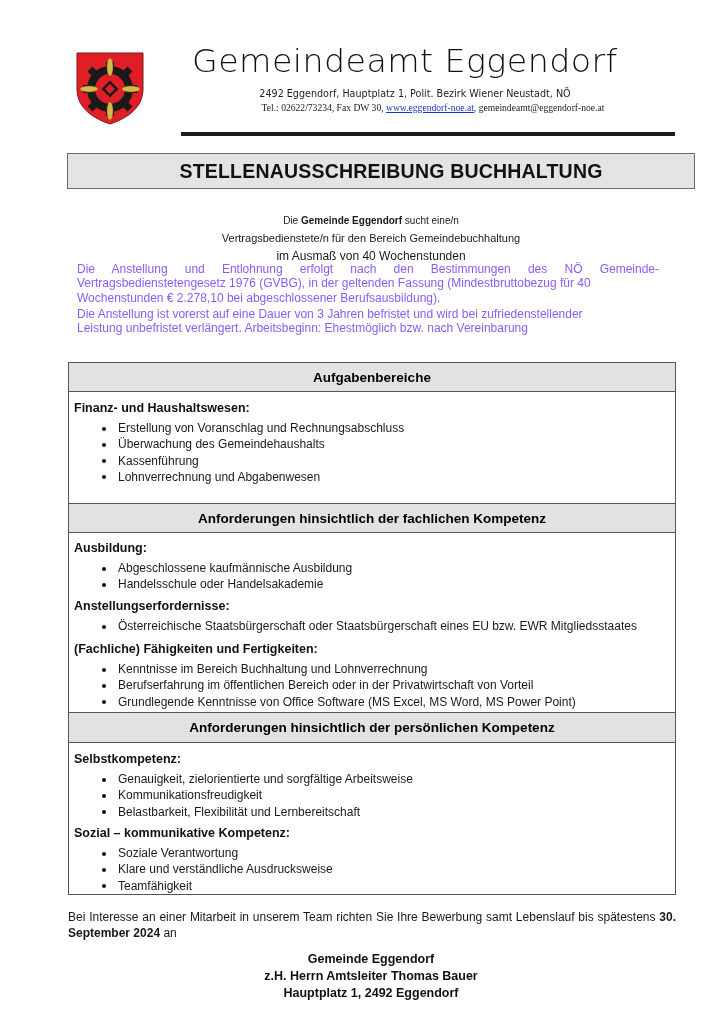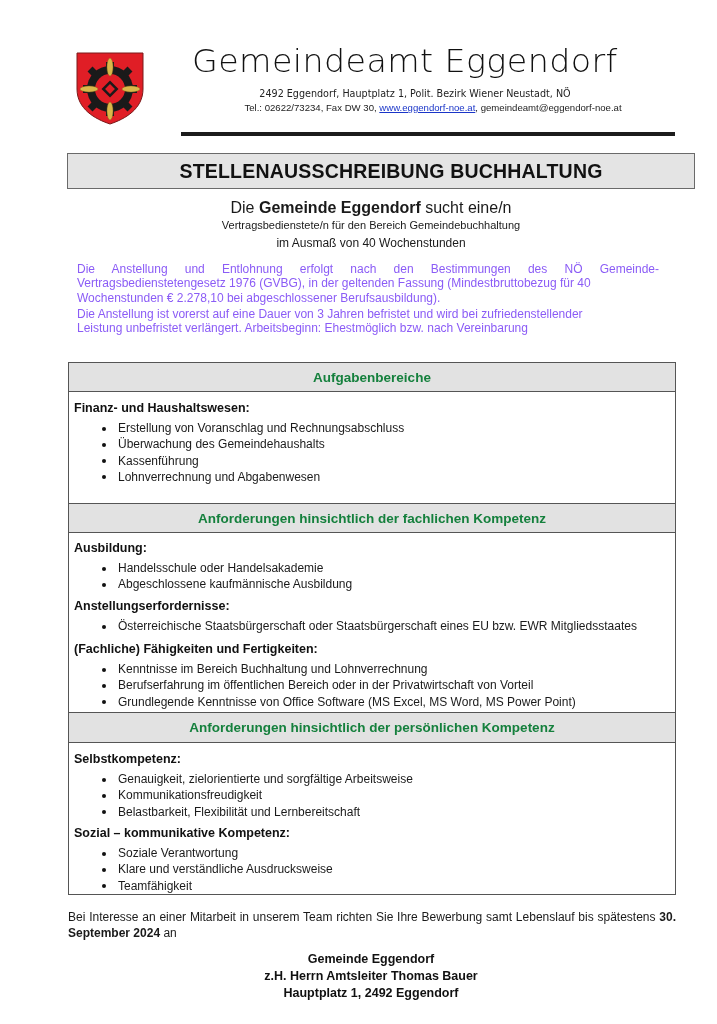--- a/index.html
+++ b/index.html
@@ -8,48 +8,48 @@
 
   
   .crest { position: absolute; left: 75px; top: 51px; width: 70px; height: 74px; }
   .org-title { position: absolute; left: 192px; top: 42px; width: 480px; text-align: left;
                font-family: "DejaVu Sans", sans-serif; font-weight: 300; font-size: 32px;
                letter-spacing: 0.4px; color: #111; white-space: nowrap;
                transform: scaleX(1.04); transform-origin: left top; }
   .org-addr { position: absolute; left: 175px; top: 88px; width: 480px; text-align: center;
               font-family: "DejaVu Sans", sans-serif; font-size: 9.6px; color: #222; white-space: nowrap; }
   .org-contact { position: absolute; left: 192px; top: 102px; width: 482px; text-align: center;
-                 font-family: Liberation Sans, sans-serif; font-size: 9.6px; color: #222; white-space: nowrap; }
+                 font-family: Liberation Serif, serif; font-size: 9.6px; color: #222; white-space: nowrap; }
   .org-contact a { color: #1a35c8; text-decoration: underline; }
   .header-rule { position: absolute; left: 181px; top: 132px; width: 494px; height: 4px; background: #1c1c1c; }
 
   
   .title-box { position: absolute; left: 67px; top: 153px; width: 606px; height: 34px;
                border: 1.5px solid #6a6a6a; background: #e4e4e4;
                display: flex; align-items: center; justify-content: center; padding-left: 20px; }
   .title-box span { font-weight: bold; font-size: 19.5px; color: #111; letter-spacing: 0.2px; }
 
   
   .intro { position: absolute; left: 67px; top: 200px; width: 608px; text-align: center; }
-  .intro .l1 { font-size: 16px; line-height: 15px; }
+  .intro .l1 { font-size: 10px; line-height: 15px; margin-top: 13px; }
   .intro .l2 { font-size: 11px; line-height: 19px; margin-top: 1px; }
   .intro .l3 { font-size: 12px; line-height: 15px; margin-top: 1px; }
 
   .para { position: absolute; left: 77px; width: 582px; font-size: 12px; line-height: 14.3px;
           text-align: justify; color: #8b5cf6; }
   .para .last { text-align-last: left; }
   .p1 { top: 262px; }
   .p2 { top: 307px; }
 
   
   .table { position: absolute; left: 68px; top: 362px; width: 608px; height: 533px;
            border: 1.5px solid #555; box-sizing: border-box; }
   .sec-head { position: absolute; left: 0; right: 0; background: #e2e2e2;
               border-bottom: 1.5px solid #555; display: flex; align-items: center; justify-content: center; }
-  .sec-head span { font-weight: bold; font-size: 13.5px; color: #15803d; }
+  .sec-head span { font-weight: bold; font-size: 13.5px; color: #000000; }
   .sec-head.bt { border-top: 1.5px solid #555; }
   .sub { position: absolute; left: 5px; font-weight: bold; font-size: 12.5px; color: #111; line-height: 15px; }
   ul.items { position: absolute; left: 0; margin: 4px; padding: 0; list-style: none; }
   ul.items li { position: relative; padding-left: 45px; font-size: 12px; line-height: 16.3px; color: #1a1a1a; white-space: nowrap; }
   ul.items li::before { content: ""; position: absolute; left: 29px; top: 6.5px; width: 4px; height: 4px;
                         border-radius: 50%; background: #111; }
 
   
   .closing { position: absolute; left: 68px; top: 909px; width: 608px; font-size: 12px; line-height: 16px;
              text-align: justify; text-align-last: left; }
@@ -122,22 +122,22 @@
     <li>Überwachung des Gemeindehaushalts</li>
     <li>Kassenführung</li>
     <li>Lohnverrechnung und Abgabenwesen</li>
   </ul>
 
   <div class="sec-head bt" style="top:140px;height:28px;">
     <span>Anforderungen hinsichtlich der fachlichen Kompetenz</span>
   </div>
   <div class="sub" style="top:178px;">Ausbildung:</div>
   <ul class="items" style="top:193px;">
+    <li>Abgeschlossene kaufmännische Ausbildung</li>
     <li>Handelsschule oder Handelsakademie</li>
-    <li>Abgeschlossene kaufmännische Ausbildung</li>
   </ul>
   <div class="sub" style="top:236px;">Anstellungserfordernisse:</div>
   <ul class="items" style="top:251px;">
     <li>Österreichische Staatsbürgerschaft oder Staatsbürgerschaft eines EU bzw. EWR Mitgliedsstaates</li>
   </ul>
   <div class="sub" style="top:279px;">(Fachliche) Fähigkeiten und Fertigkeiten:</div>
   <ul class="items" style="top:294px;">
     <li>Kenntnisse im Bereich Buchhaltung und Lohnverrechnung</li>
     <li>Berufserfahrung im öffentlichen Bereich oder in der Privatwirtschaft von Vorteil</li>
     <li>Grundlegende Kenntnisse von Office Software (MS Excel, MS Word, MS Power Point)</li>

